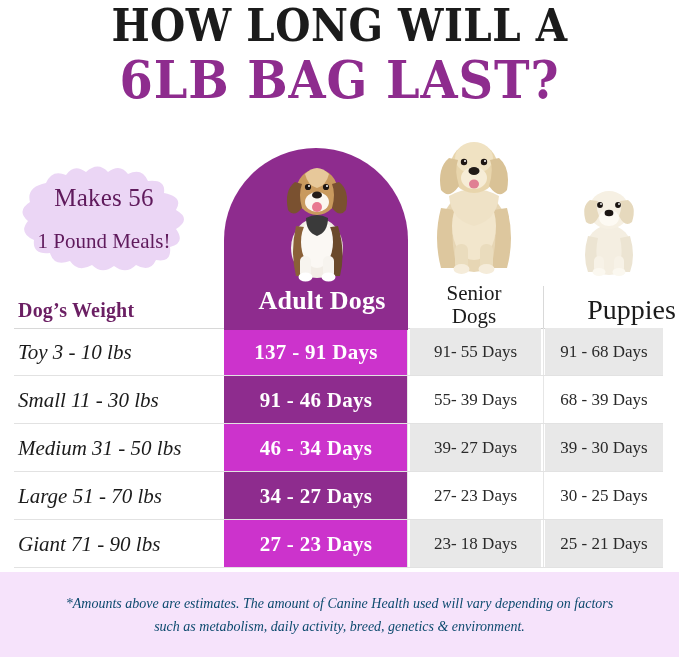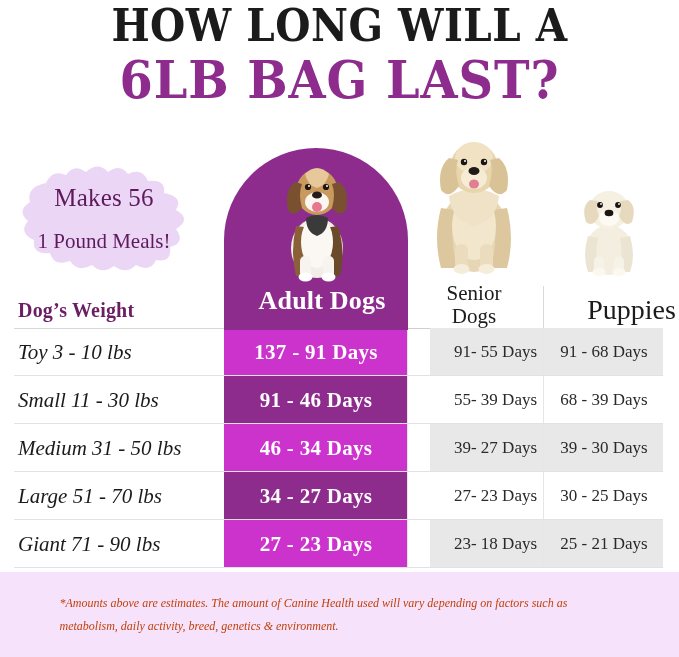--- a/index.html
+++ b/index.html
@@ -92,35 +92,35 @@
   .row{position:relative;height:48px;}
   .row-rule{position:absolute;left:0;bottom:0;width:649px;height:1px;background:#e2e2e2;}
   .cell{
     position:absolute;top:0;height:48px;
     display:flex;align-items:center;
   }
   .c-weight{left:4px;width:196px;justify-content:flex-start;
     font-size:21px;color:#1b1b1b;font-style:italic;}
   .c-adult{left:210px;width:184px;justify-content:center;
     font-size:21px;color:#ffffff;font-weight:700;letter-spacing:0.3px;}
-  .c-senior{left:396px;width:131px;justify-content:center;font-size:17px;color:#2a2a2a;margin-left:20px;}
+  .c-senior{left:396px;width:131px;justify-content:center;font-size:17px;color:#2a2a2a;}
   .c-puppy{left:531px;width:118px;justify-content:center;font-size:17px;color:#2a2a2a;}
 
   .vdivb-1{position:absolute;left:393px;top:0;width:1px;height:48px;background:#e6e6e6;}
   .vdivb-2{position:absolute;left:529px;top:0;width:1px;height:48px;background:#e6e6e6;}
 
   
   .footer{
     position:absolute;left:0;top:572px;width:679px;height:85px;
     background:#f6e3fb;
     display:flex;align-items:center;justify-content:center;
   }
   .footer-text{
-    width:560px;text-align:left;
-    font-style:italic;font-size:12px;line-height:23px;color:#c2410c;
+    width:560px;text-align:center;
+    font-style:italic;font-size:14px;line-height:23px;color:#0c4a6e;
   }
 </style>
 </head>
 <body>
 
 <div class="page">
 
   <div class="title-block">
     <div class="title-line1">HOW LONG WILL A</div>
     <div class="title-line2">6LB BAG LAST?</div>

